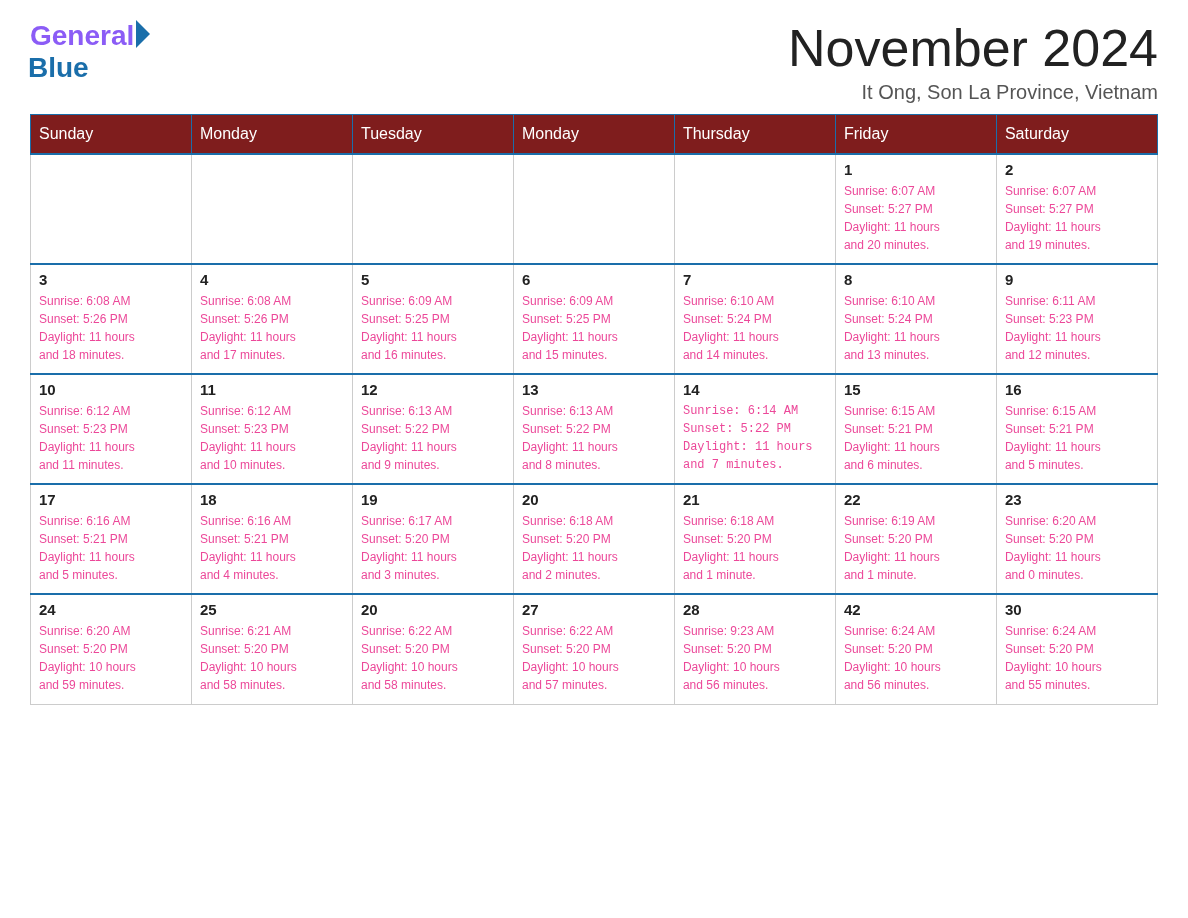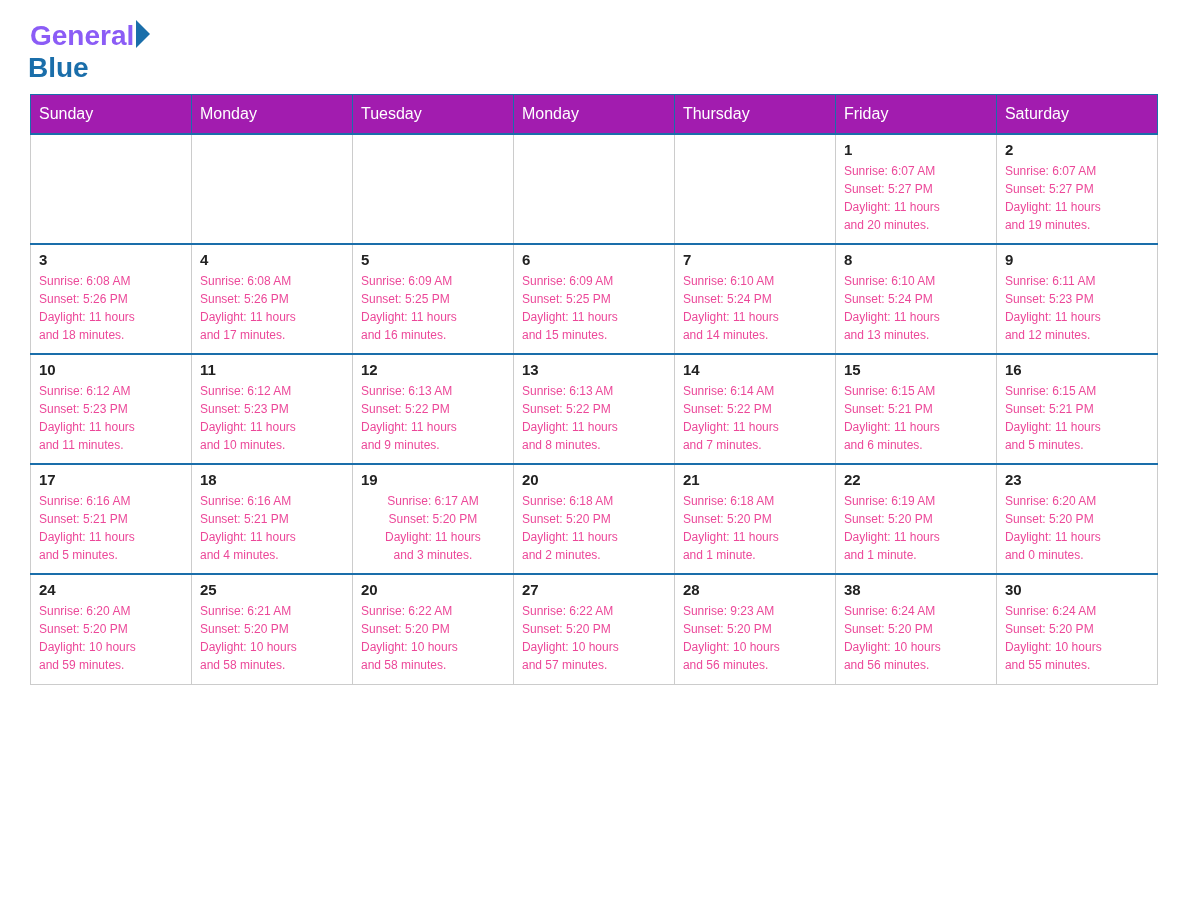--- a/index.html
+++ b/index.html
@@ -59,21 +59,21 @@
       font-size: 20px;
       color: #555;
       margin-top: 4px;
     }
     .calendar {
       width: 100%;
       border-collapse: collapse;
       margin-top: 8px;
     }
     .calendar th {
-      background-color: #a21caf;
+      background-color: #7f1d1d;
       color: #fff;
       font-size: 16px;
       font-weight: normal;
       padding: 10px 8px;
       text-align: left;
       border: 1px solid #1a6eaa;
     }
     .calendar td {
       border: 1px solid #ccc;
       vertical-align: top;
@@ -111,20 +111,22 @@
 
 <div class="header">
   <div class="logo">
     <div class="logo-top">
       <span class="logo-general">General</span>
       <div class="logo-arrow"></div>
     </div>
     <span class="logo-blue">Blue</span>
   </div>
   <div class="title-section">
+    <div class="month-title">November 2024</div>
+    <div class="location">It Ong, Son La Province, Vietnam</div>
   </div>
 </div>
 
 <table class="calendar">
   <thead>
     <tr>
     <th>Sunday</th>
         <th>Monday</th>
         <th>Tuesday</th>
         <th>Monday</th>
@@ -230,21 +232,21 @@
         </td>
         <td>
           <div class="day-number">13</div>
           <div class="day-info" style="white-space: pre-line;">Sunrise: 6:13 AM
 Sunset: 5:22 PM
 Daylight: 11 hours
 and 8 minutes.</div>
         </td>
         <td>
           <div class="day-number">14</div>
-          <div class="day-info" style="white-space: pre-line;">Sunrise: 6:14 AM
+          <div class="day-info" style="white-space: pre-line; font-family: Liberation Mono, monospace;">Sunrise: 6:14 AM
 Sunset: 5:22 PM
 Daylight: 11 hours
 and 7 minutes.</div>
         </td>
         <td>
           <div class="day-number">15</div>
           <div class="day-info" style="white-space: pre-line;">Sunrise: 6:15 AM
 Sunset: 5:21 PM
 Daylight: 11 hours
 and 6 minutes.</div>
@@ -267,21 +269,21 @@
         </td>
         <td>
           <div class="day-number">18</div>
           <div class="day-info" style="white-space: pre-line;">Sunrise: 6:16 AM
 Sunset: 5:21 PM
 Daylight: 11 hours
 and 4 minutes.</div>
         </td>
         <td>
           <div class="day-number">19</div>
-          <div class="day-info" style="white-space: pre-line; text-align: center;">Sunrise: 6:17 AM
+          <div class="day-info" style="white-space: pre-line;">Sunrise: 6:17 AM
 Sunset: 5:20 PM
 Daylight: 11 hours
 and 3 minutes.</div>
         </td>
         <td>
           <div class="day-number">20</div>
           <div class="day-info" style="white-space: pre-line;">Sunrise: 6:18 AM
 Sunset: 5:20 PM
 Daylight: 11 hours
 and 2 minutes.</div>
@@ -338,21 +340,21 @@
 and 57 minutes.</div>
         </td>
         <td>
           <div class="day-number">28</div>
           <div class="day-info" style="white-space: pre-line;">Sunrise: 9:23 AM
 Sunset: 5:20 PM
 Daylight: 10 hours
 and 56 minutes.</div>
         </td>
         <td>
-          <div class="day-number">38</div>
+          <div class="day-number">42</div>
           <div class="day-info" style="white-space: pre-line;">Sunrise: 6:24 AM
 Sunset: 5:20 PM
 Daylight: 10 hours
 and 56 minutes.</div>
         </td>
         <td>
           <div class="day-number">30</div>
           <div class="day-info" style="white-space: pre-line;">Sunrise: 6:24 AM
 Sunset: 5:20 PM
 Daylight: 10 hours

